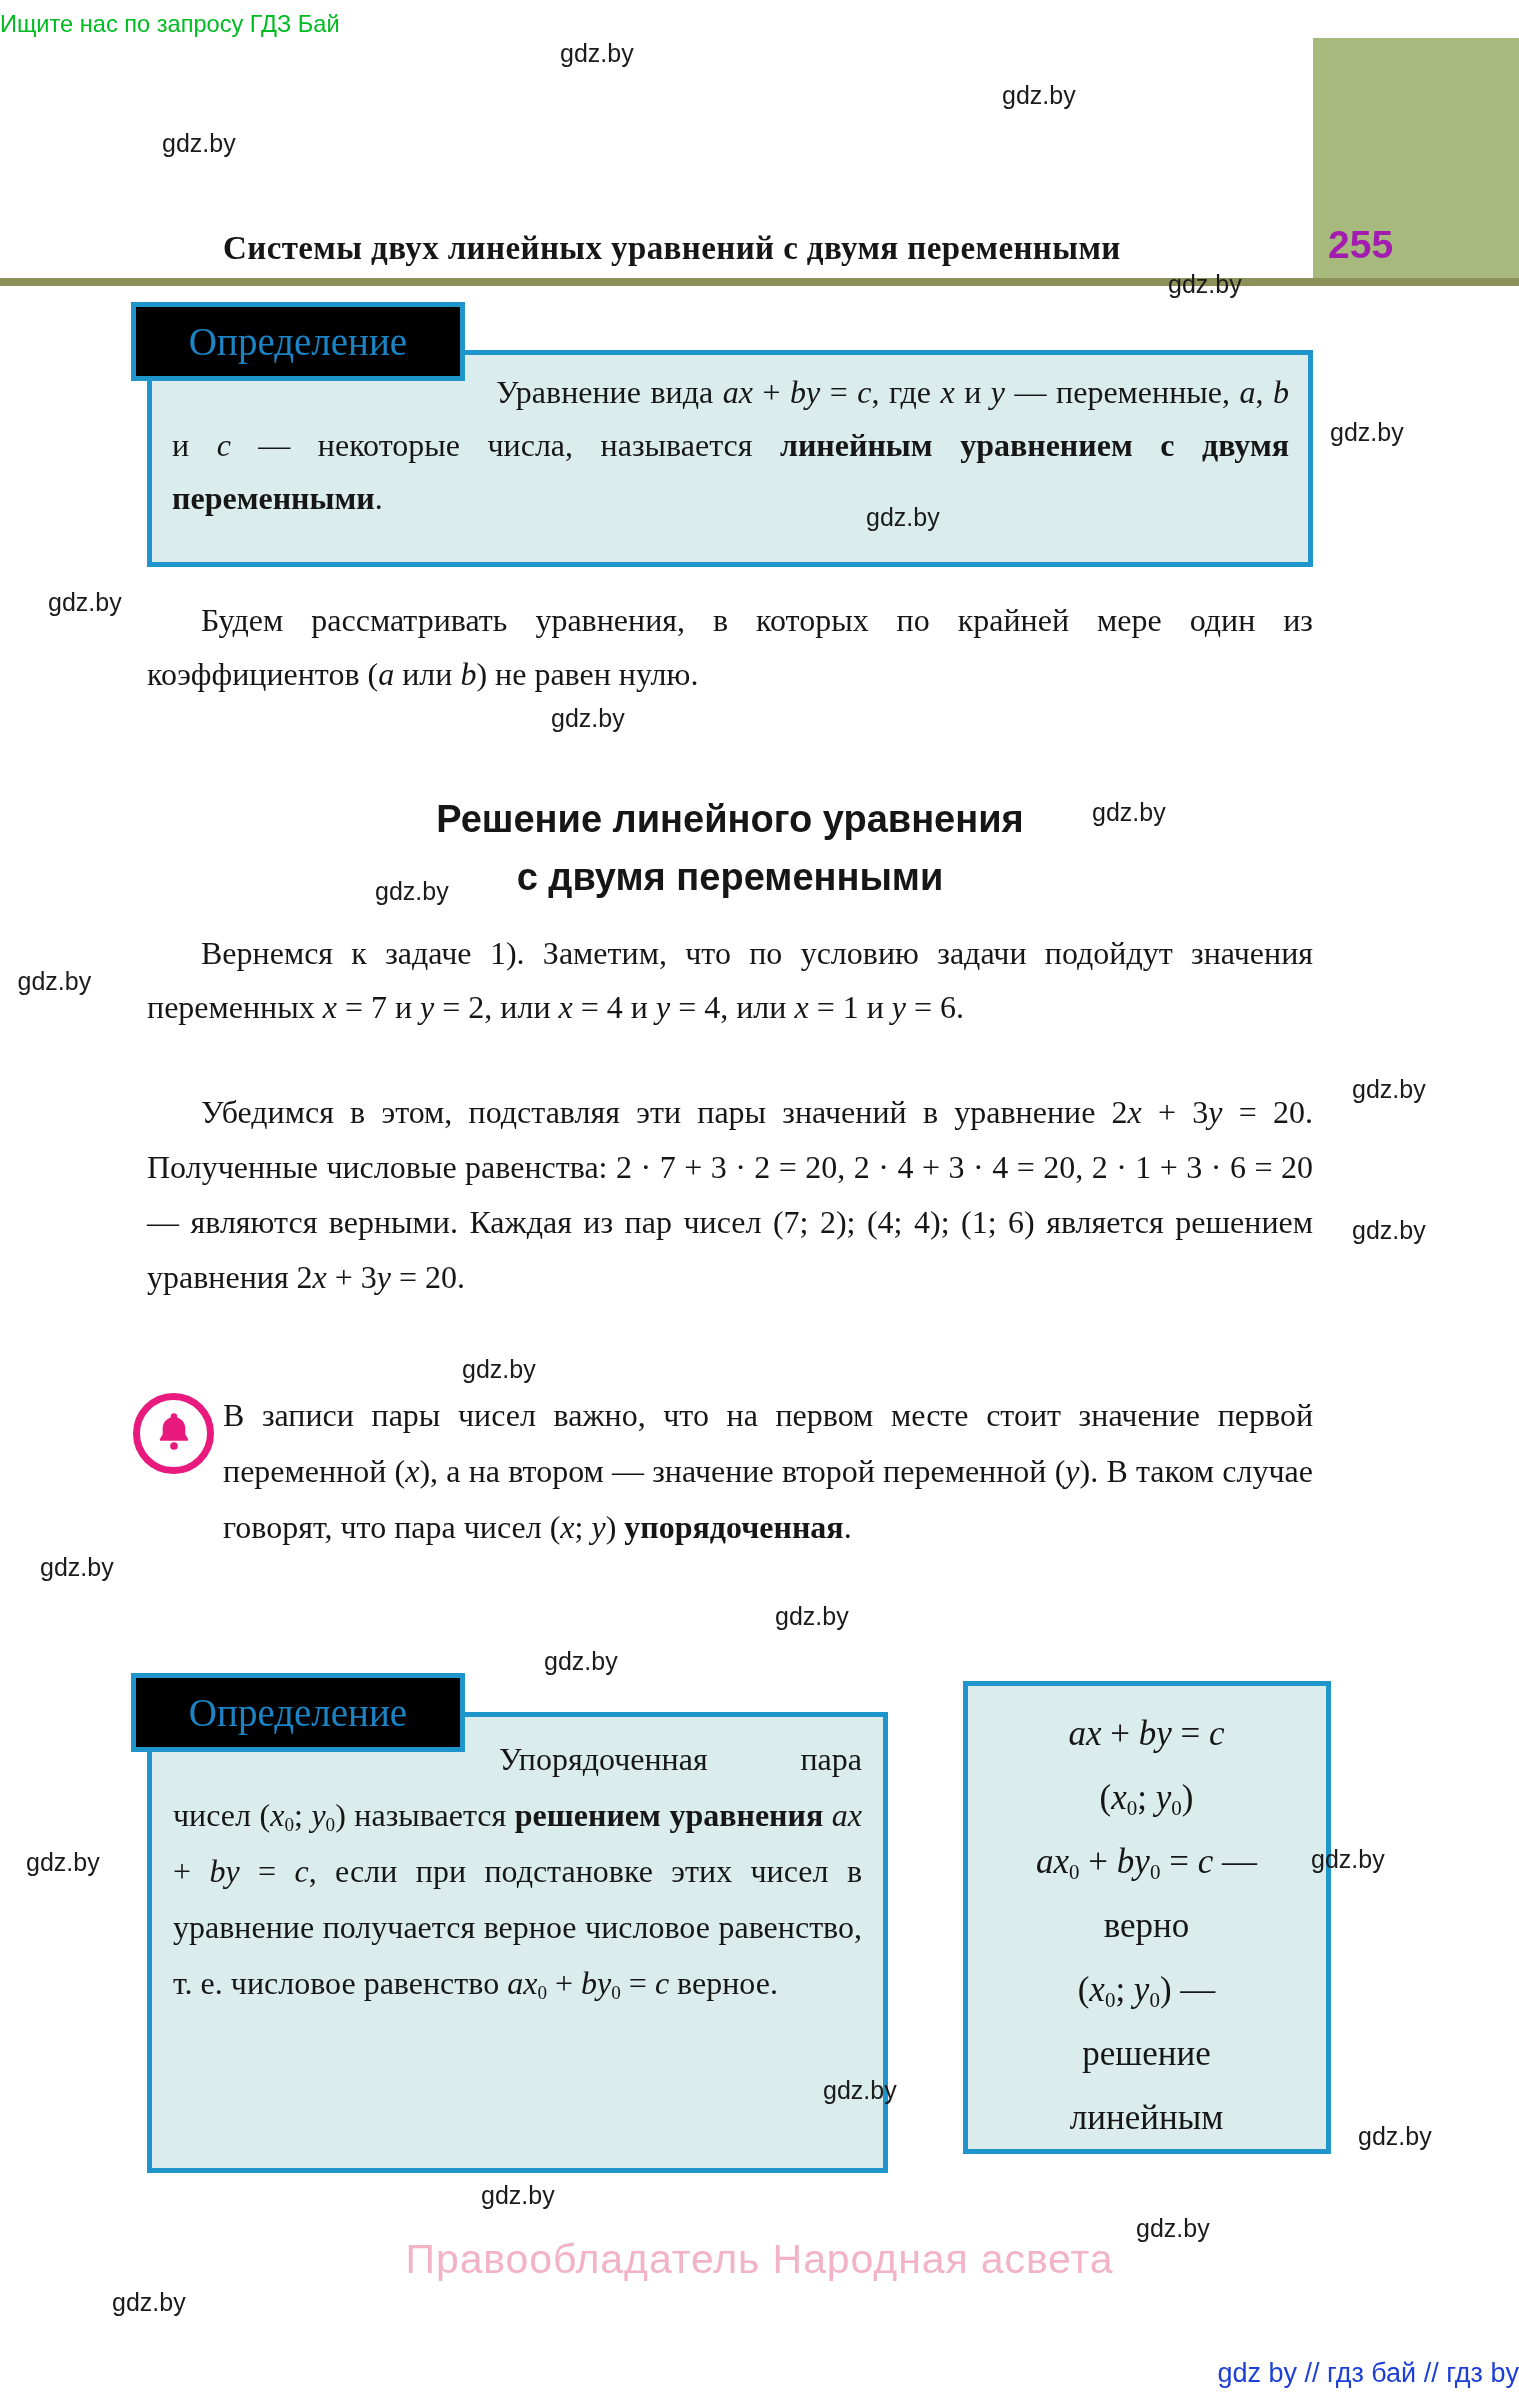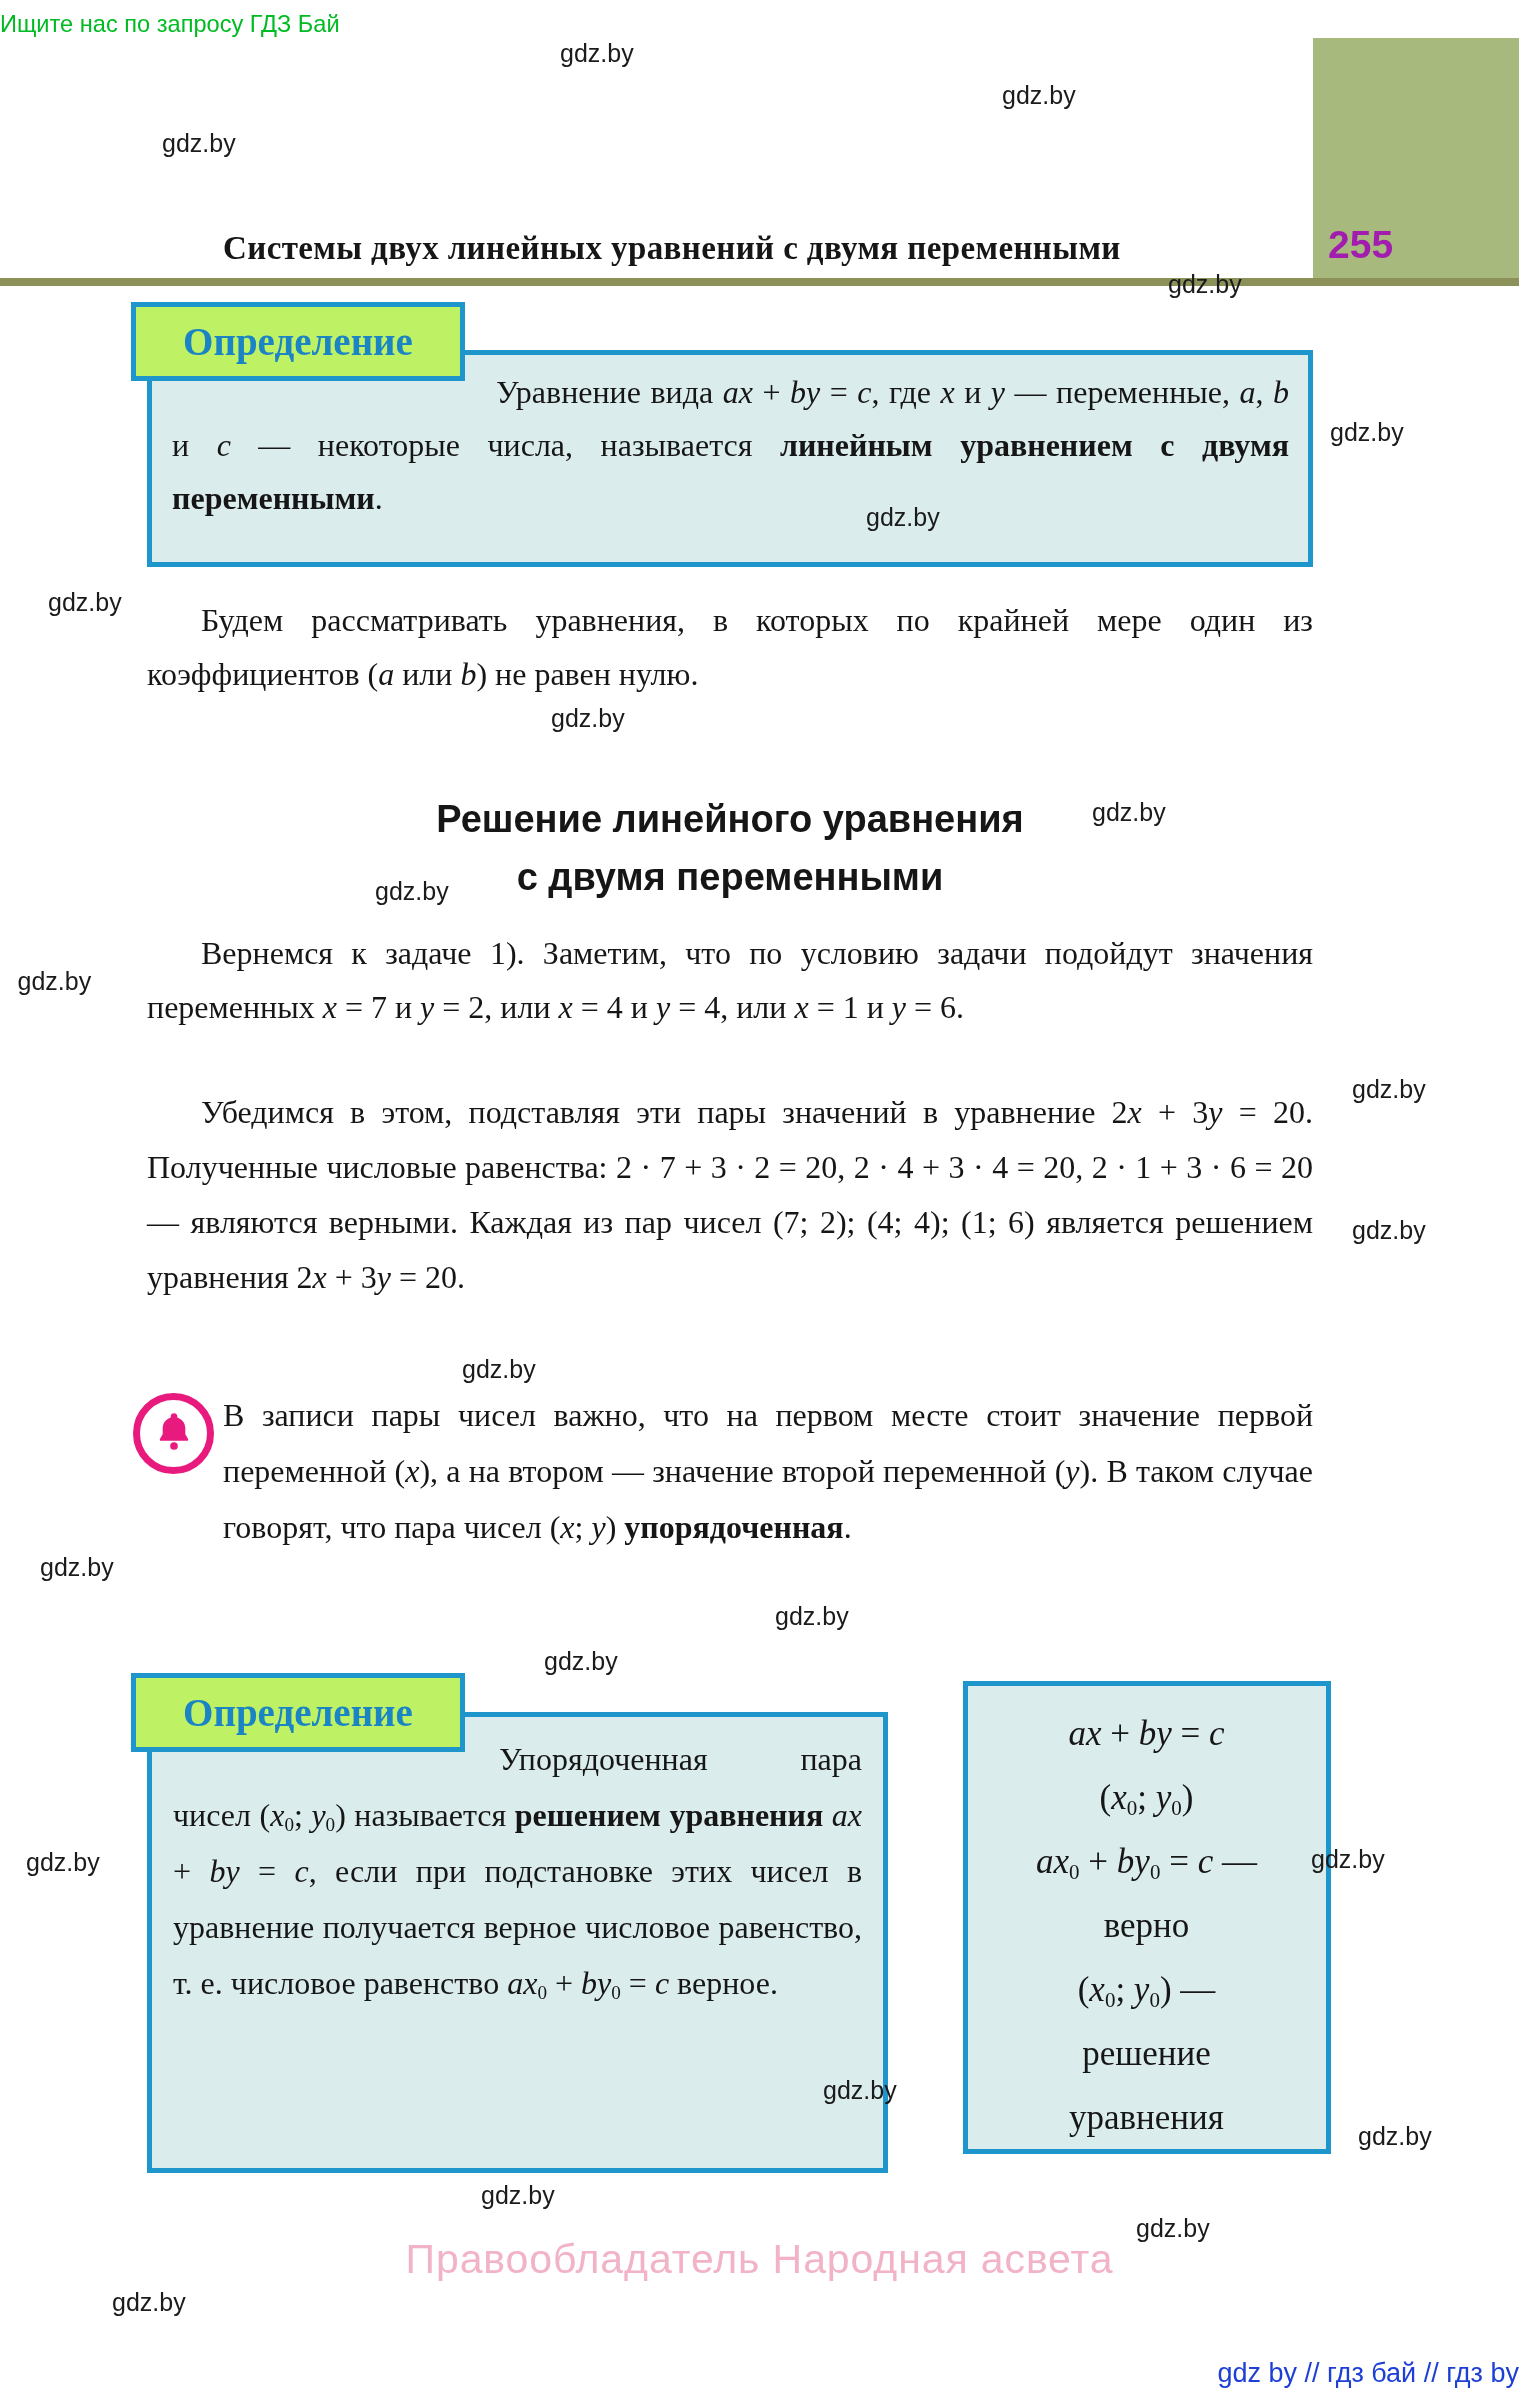--- a/index.html
+++ b/index.html
@@ -17,23 +17,23 @@
   
   .olive-block{position:absolute;left:1313px;top:38px;width:207px;height:242px;background:#a8b97d;}
   .page-number{position:absolute;left:1328px;top:223px;width:105px;
                font-family:"Liberation Sans",sans-serif;font-weight:bold;font-size:39px;color:#a21caf;}
   .olive-rule{position:absolute;left:0;top:278px;width:1519px;height:7.9px;background:#8b9159;}
   .header-title{position:absolute;left:223px;top:230px;width:1076px;
                 font-size:33px;font-weight:600;letter-spacing:0.4px;white-space:nowrap;}
 
   
   .def-box{position:absolute;background:#dbecec;border:5.3px solid #1e96cb;box-sizing:border-box;}
-  .def-label{position:absolute;background:#bef264;border:5.3px solid #1e96cb;box-sizing:border-box;
+  .def-label{position:absolute;background:#000000;border:5.3px solid #1e96cb;box-sizing:border-box;
              z-index:3;display:flex;align-items:center;justify-content:center;
-             font-weight:bold;font-size:39px;color:#1b84c4;}
+             font-weight:normal;font-size:39px;color:#1b84c4;}
   .def-text{position:absolute;text-align:justify;font-size:32px;line-height:53px;z-index:2;}
 
   #def1-box{left:147px;top:350px;width:1166px;height:217px;}
   #def1-label{left:131px;top:302px;width:334px;height:79px;}
   #def1-text{left:172px;top:366px;width:1117px;text-indent:324px;}
 
   #def2-box{left:147px;top:1712px;width:741px;height:461px;}
   #def2-label{left:131px;top:1673px;width:334px;height:79px;}
   #def2-text{left:173px;top:1731px;width:689px;line-height:56px;text-indent:326px;}
 
@@ -112,21 +112,21 @@
   <div class="def-text" id="def2-text">Упорядоченная пара чисел (<i>x</i><sub>0</sub>; <i>y</i><sub>0</sub>) называется <b>решением уравнения</b> <i>ax</i> + <i>by</i> = <i>c</i>, если при подстановке этих чисел в уравнение получается верное числовое равенство, т. е. числовое равенство <i>ax</i><sub>0</sub> + <i>by</i><sub>0</sub> = <i>c</i> верное.</div>
 
   <div class="def-box" id="side-box"></div>
   <div id="side-lines">
       <div><i>ax</i> + <i>by</i> = <i>c</i></div>
       <div>(<i>x</i><sub>0</sub>; <i>y</i><sub>0</sub>)</div>
       <div><i>ax</i><sub>0</sub> + <i>by</i><sub>0</sub> = <i>c</i> —</div>
       <div>верно</div>
       <div>(<i>x</i><sub>0</sub>; <i>y</i><sub>0</sub>) —</div>
       <div>решение</div>
-      <div>уравнения</div>
+      <div>линейным</div>
     </div>
 
   <div class="copyright">Правообладатель Народная асвета</div>
   <div class="bottom-links">gdz by  //  гдз бай  //  гдз by</div>
 
   <div id="watermarks">
       <span class="watermark" style="left: 560px; top: 39px;">gdz.by</span>
       <span class="watermark" style="left: 1002px; top: 81px;">gdz.by</span>
       <span class="watermark" style="left: 162px; top: 129px;">gdz.by</span>
       <span class="watermark" style="left: 1168px; top: 270px;">gdz.by</span>

